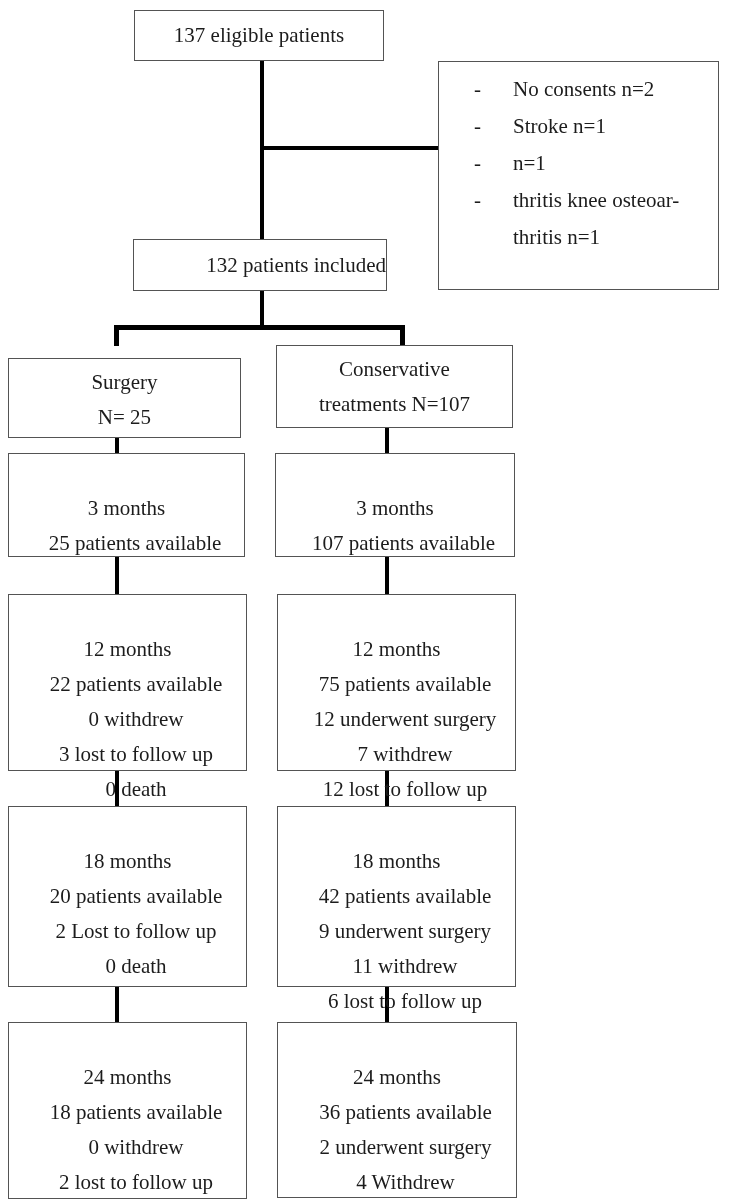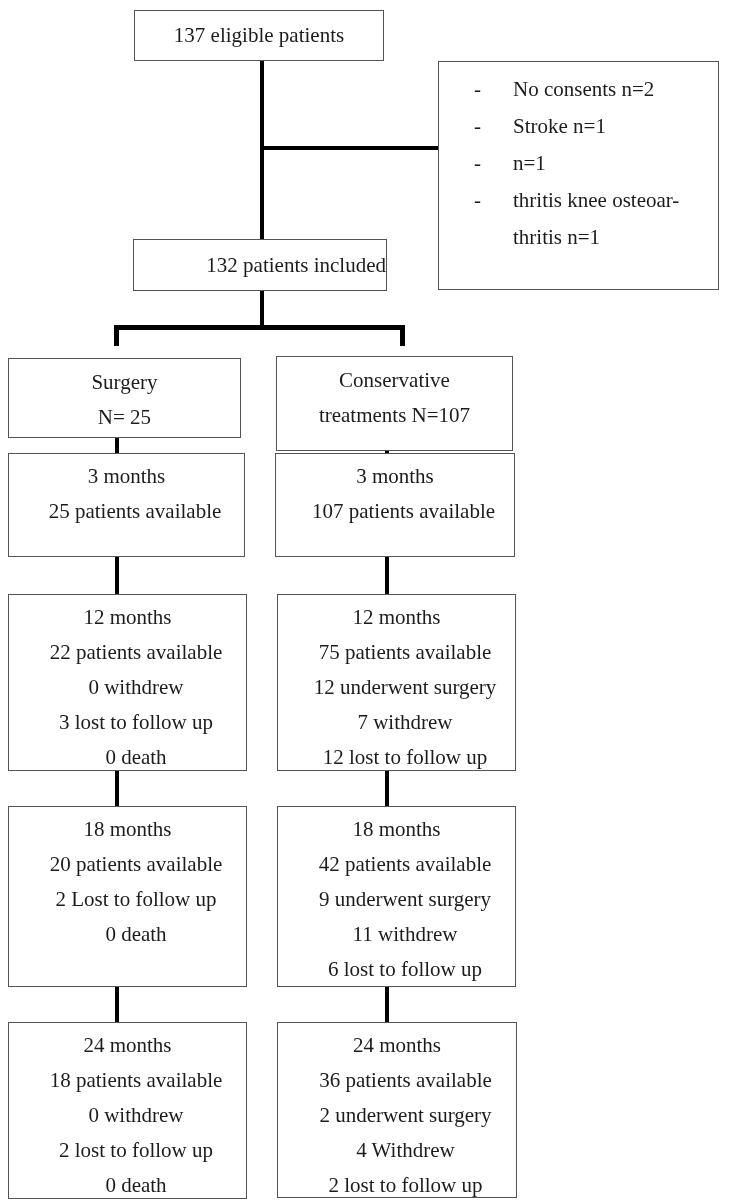--- a/index.html
+++ b/index.html
@@ -21,21 +21,21 @@
   }
   .center-box {
     display: flex;
     align-items: center;
     justify-content: center;
     text-align: center;
   }
   .conn { position: absolute; background: #000000; }
   .months-box { padding-top: 5px; }
   .arm-box { padding-top: 6px; }
-  .box-title { text-align: center; line-height: 35px; }
+  .box-title { text-align: center; line-height: 35px; margin-top: 32px; }
   .box-line { padding-left: 17px; line-height: 35px; text-align: center; }
   .arm-line { text-align: center; line-height: 35px; }
   .excl-box { padding: 9px 8px 0 35px; }
   .excl-item { display: flex; }
   .excl-dash { width: 19px; line-height: 37px; flex: 0 0 19px; }
   .excl-lines { flex: 1; }
   .excl-line { line-height: 37px; margin-left: 20px; }
 </style>
 </head>
 <body>
@@ -91,21 +91,21 @@
 
   <div class="box center-box" style="left:133px; top:239px; width:254px; height:52px;justify-content:flex-end;">
     <span>132 patients included</span>
   </div>
 
   <div class="box arm-box" style="left:8px; top:345px; width:233px; height:80px;margin-top:13px;">
     <div class="arm-line">Surgery</div>
     <div class="arm-line">N= 25</div>
   </div>
 
-  <div class="box arm-box" style="left:276px; top:345px; width:237px; height:95px;margin-top:11px;">
+  <div class="box arm-box" style="left:276px; top:345px; width:237px; height:83px;">
     <div class="arm-line">Conservative</div>
     <div class="arm-line">treatments N=107</div>
   </div>
 
   <div class="box months-box" style="left:8px; top:453px; width:237px; height:104px;">
     <div class="box-title">3 months</div>
     <div class="box-line">25 patients available</div>
   </div>
 
   <div class="box months-box" style="left:275px; top:453px; width:240px; height:104px;">

